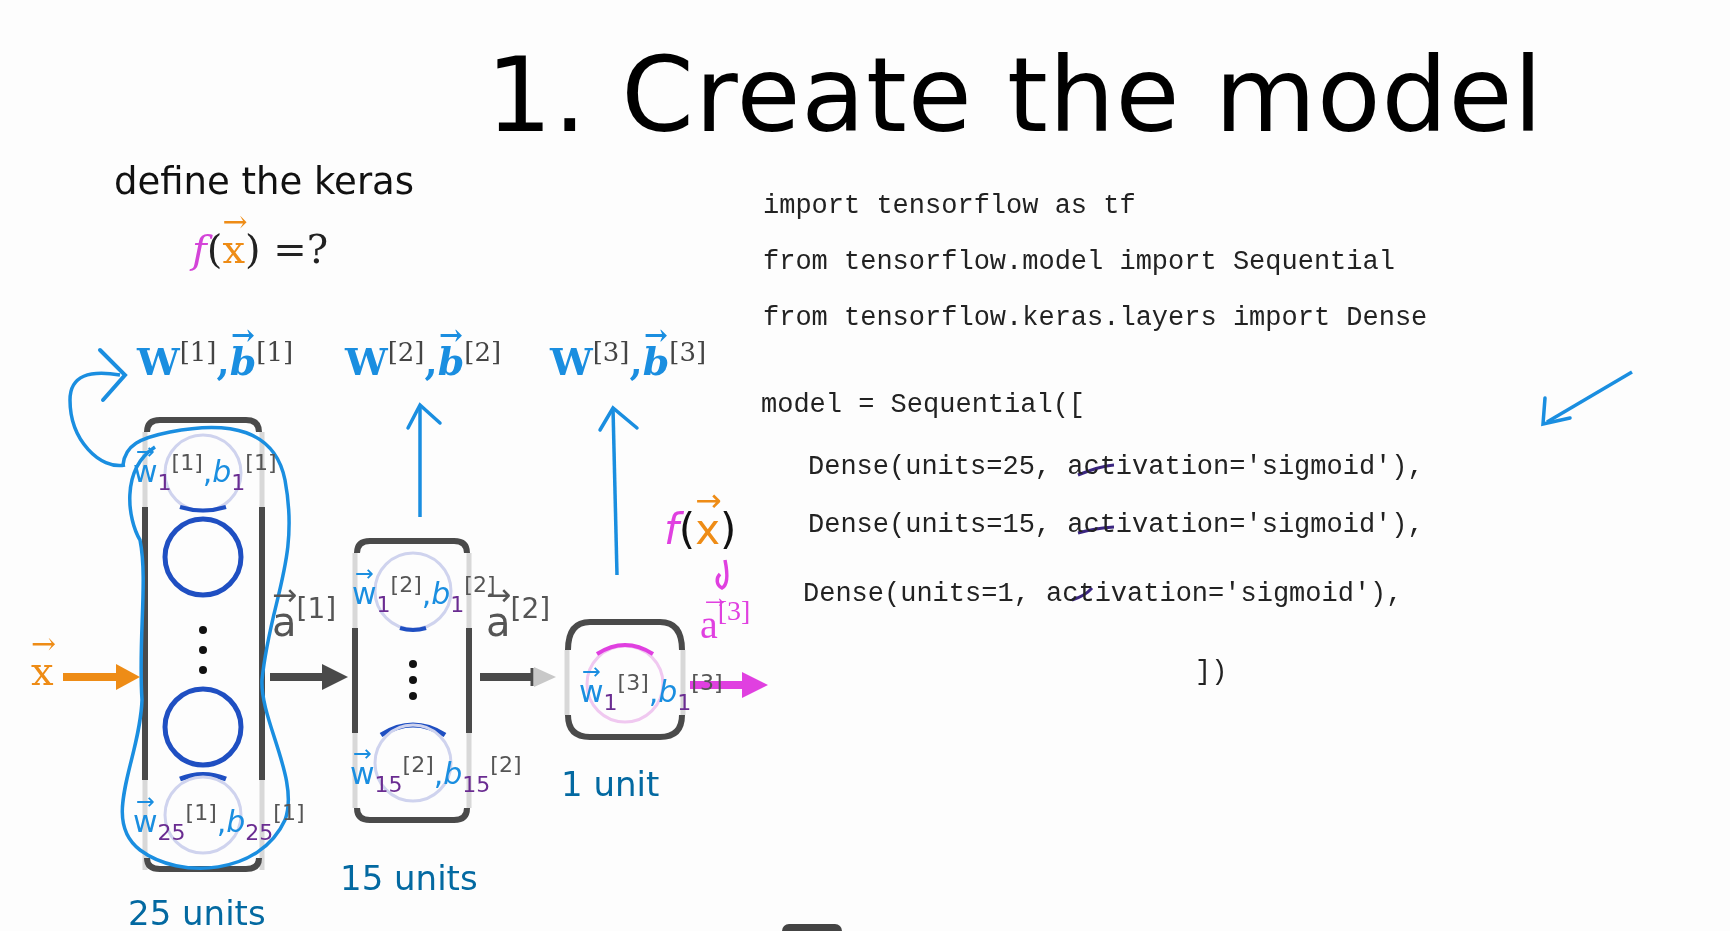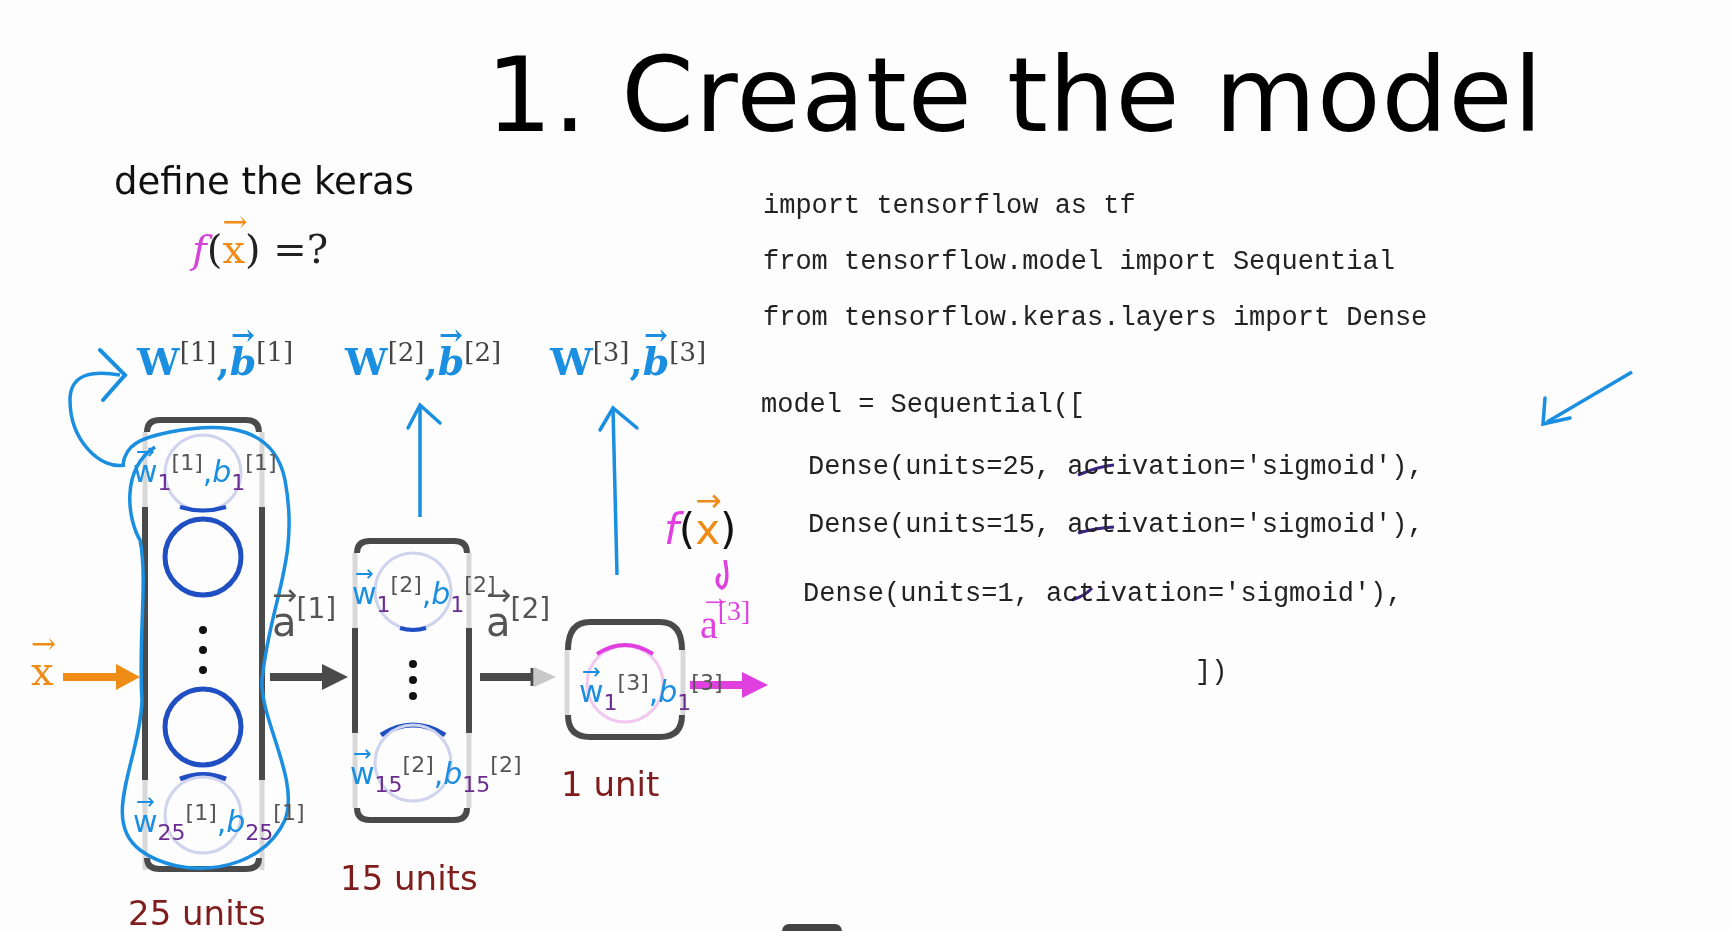--- a/index.html
+++ b/index.html
@@ -13,21 +13,21 @@
   .vec { position:relative; display:inline-block; }
   .vec::before { content:"\2192"; position:absolute; left:0; right:0; top:-0.62em; font-size:0.75em; text-align:center; line-height:1; }
   .code { font-family:"Liberation Mono", "DejaVu Sans Mono", monospace; font-size:27px; color:#222;margin-top:20px; }
   .params { font-family:"DejaVu Serif", serif; color:#1a8ee0; font-size:38px; font-weight:bold; }
   .params sup { font-size:26px; color:#444; font-weight:normal; vertical-align:14px; }
   .params .b { font-style:italic; }
   .wb { font-family:"DejaVu Sans", sans-serif; font-size:30px; color:#1a8ee0; }
   .wb sup { font-size:22px; color:#555; vertical-align:12px; }
   .wb sub { font-size:22px; color:#6a2c91; vertical-align:-8px; }
   .wb .bi { font-style:italic; }
-  .units { font-size:34px; color:#7f1d1d; }
+  .units { font-size:34px; color:#0369a1; }
   .act { font-family:"DejaVu Sans", sans-serif; font-size:40px; color:#555; }
   .act sup { font-size:28px; vertical-align:18px; }
   .act.pink { color:#e040e0; }
   .fx2 { font-family:"DejaVu Sans", sans-serif; font-size:42px; color:#111; }
   .fx2 .f { color:#e040e0; font-style:italic; }
   .fx2 .x { color:#ee8c16; }
   .xin { font-family:"DejaVu Serif", serif; font-size:40px; color:#ee8c16; }
   .tab { left:782px; top:924px; width:60px; height:14px; background:#444; border-radius:7px 7px 0 0; }
   svg.overlay { position:absolute; left:0; top:0; }
 </style>

